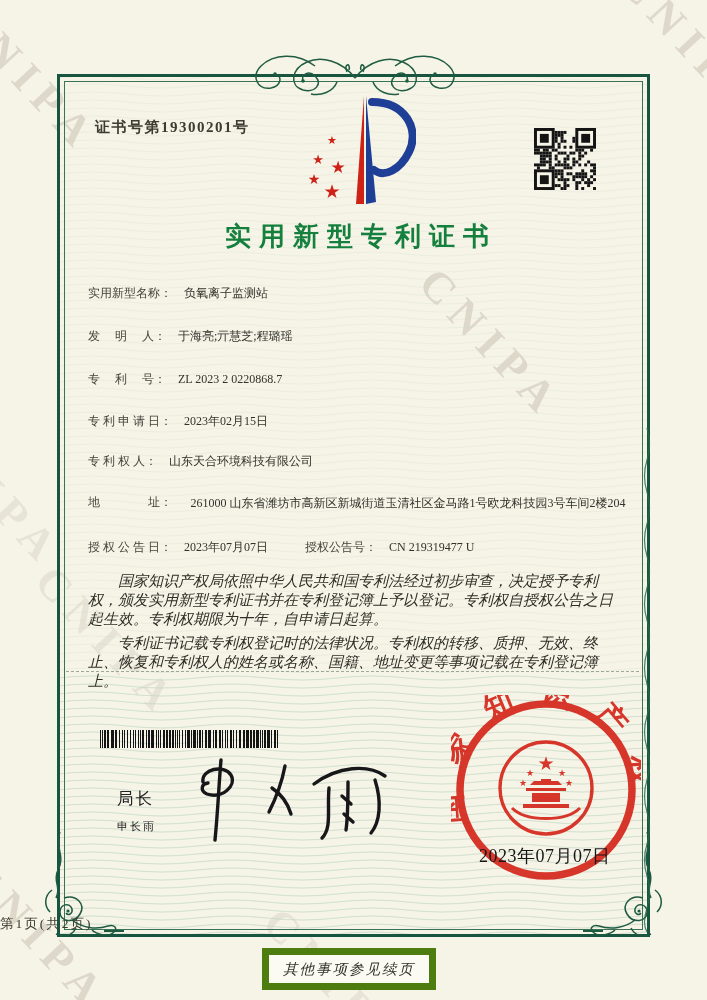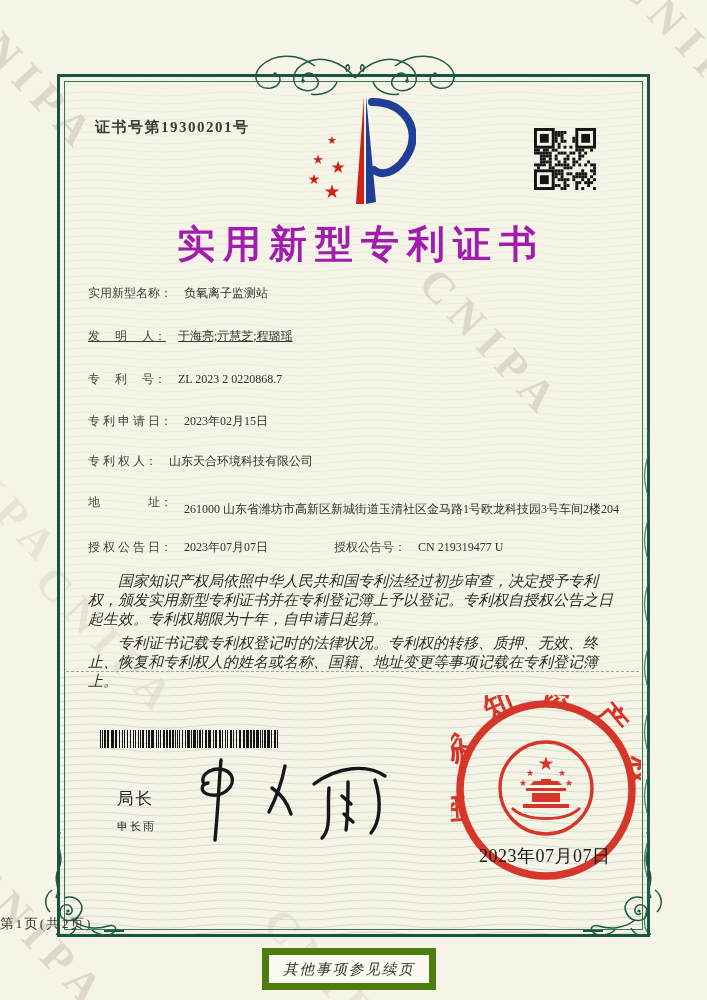--- a/index.html
+++ b/index.html
@@ -20,27 +20,27 @@
   
   .border-outer{left:57px;top:74px;width:587px;height:857px;border:3px solid #175540;z-index:2;}
   .border-inner{left:64px;top:81px;width:577px;height:847px;border:1px solid #3a7257;z-index:2;}
   .waves{left:57px;top:74px;z-index:1;}
   .dashline{left:66px;top:671px;width:573px;border-top:1px dashed rgba(86,108,88,0.55);z-index:2;}
   
   .content{z-index:3;}
   .cert-no{left:95px;top:118px;font-size:15px;letter-spacing:1.5px;color:#3c3c33;z-index:3;font-weight:bold;}
   .logo{left:288px;top:94px;width:128px;height:114px;z-index:3;}
   .qr{left:534px;top:128px;width:62px;height:62px;z-index:3;}
-  .title{left:0;right:0;top:219px;text-align:center;font-size:38px;font-weight:bold;
-         letter-spacing:8px;color:#a21caf;z-index:3;margin-left:15px;}
+  .title{left:0;right:0;top:219px;text-align:center;font-size:26px;font-weight:bold;
+         letter-spacing:8px;color:#15803d;z-index:3;margin-left:15px;}
   .row{left:88px;font-size:12px;color:#3b3b31;z-index:3;white-space:nowrap;}
   .row .lab{color:#44443a;}
   .row .val{margin-left:12px;color:#32322a;}
-  .row .val.wrap{display:inline-block;white-space:normal;width:448px;vertical-align:top;line-height:30px;}
-  .row .pair2{margin-left:66px;}
+  .row .val.wrap{display:inline-block;white-space:normal;width:448px;vertical-align:top;line-height:18px;text-align:center;}
+  .row .pair2{margin-left:37px;}
   .para{left:88px;width:536px;font-size:15px;line-height:19px;text-indent:2em;
         color:#2e2e26;z-index:3;font-style:italic;}
   .barcode{left:100px;top:730px;width:180px;height:18px;z-index:3;}
   .sig-title{left:117px;top:788px;font-size:16.5px;letter-spacing:2px;color:#222;z-index:4;}
   .sig-name{left:117px;top:819px;font-size:11px;letter-spacing:2px;color:#222;z-index:4;}
   .sig-hand{left:188px;top:752px;width:205px;height:95px;z-index:4;}
   .seal{left:451px;top:695px;width:190px;height:190px;z-index:4;opacity:0.93;}
   .seal-date{left:479px;top:844px;width:160px;font-size:18px;color:#161616;z-index:5;letter-spacing:0.5px;}
   .page-num{left:0;right:0;top:915px;text-align:left;font-size:13.5px;letter-spacing:2px;color:#3a3a30;z-index:3;}
   .note-box{left:262px;top:948px;width:160px;height:28px;line-height:28px;text-align:center;
@@ -277,21 +277,21 @@
     <rect x="0" y="40" width="20" height="20" fill="#141414"></rect>
     <rect x="2.857142857142857" y="42.85714285714286" width="14.285714285714286" height="14.285714285714286" fill="#f6f3e7"></rect>
     <rect x="5.714285714285714" y="45.714285714285715" width="8.571428571428571" height="8.571428571428571" fill="#141414"></rect>
   </svg>
 
 <div class="abs title content">实用新型专利证书</div>
 
 <div class="abs row" style="top:285px;">
   <span class="lab">实用新型名称：</span><span class="val">负氧离子监测站</span>
 </div>
-<div class="abs row" style="top:328px;text-decoration:underline;">
+<div class="abs row" style="top:328px;">
   <span class="lab">发　 明　 人：</span><span class="val">于海亮;亓慧芝;程璐瑶</span>
 </div>
 <div class="abs row" style="top:371px;">
   <span class="lab">专　 利　 号：</span><span class="val">ZL 2023 2 0220868.7</span>
 </div>
 <div class="abs row" style="top:413px;text-align:center;">
   <span class="lab">专 利 申 请 日：</span><span class="val">2023年02月15日</span>
 </div>
 <div class="abs row" style="top:453px;">
   <span class="lab">专 利 权 人：</span><span class="val">山东天合环境科技有限公司</span>

